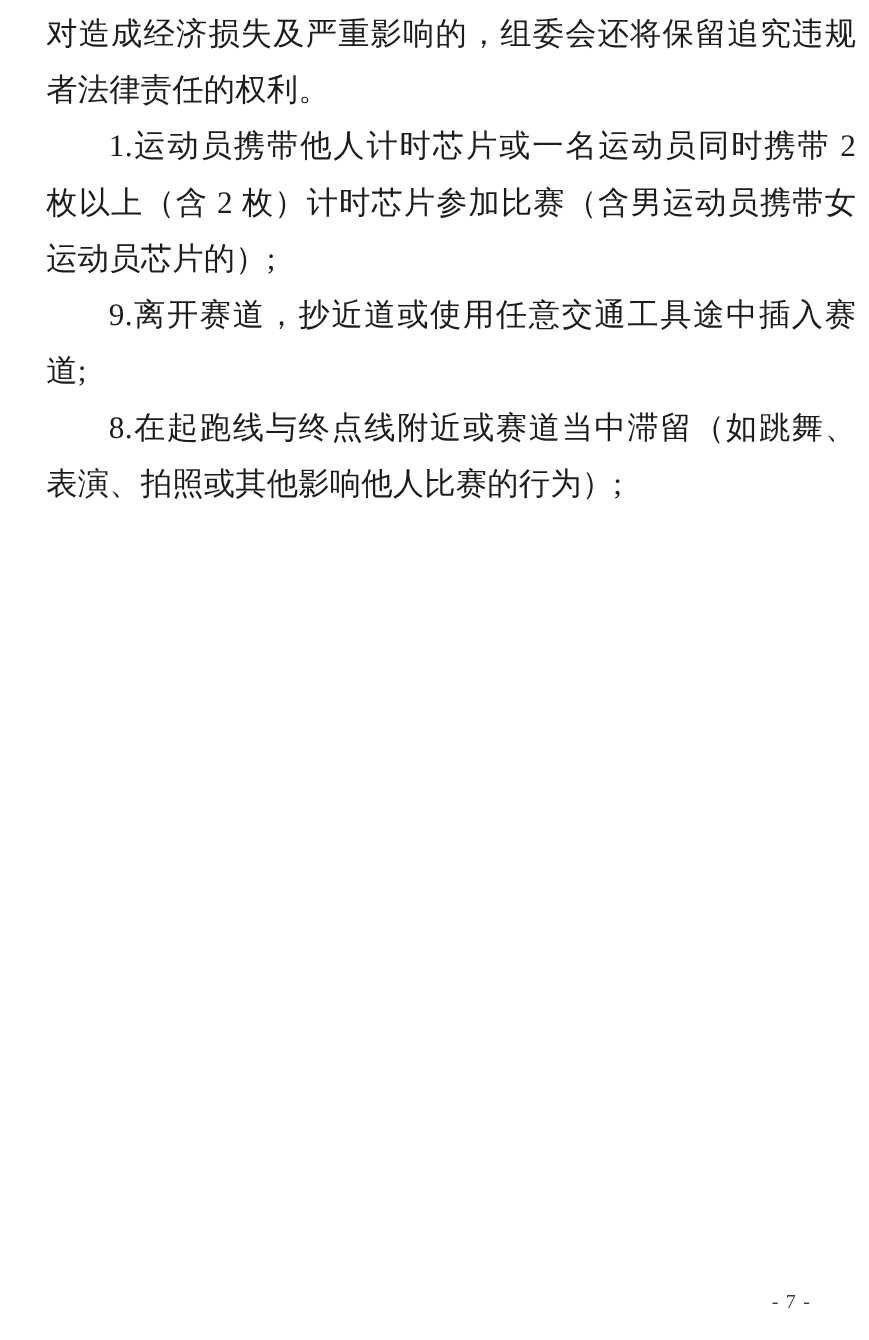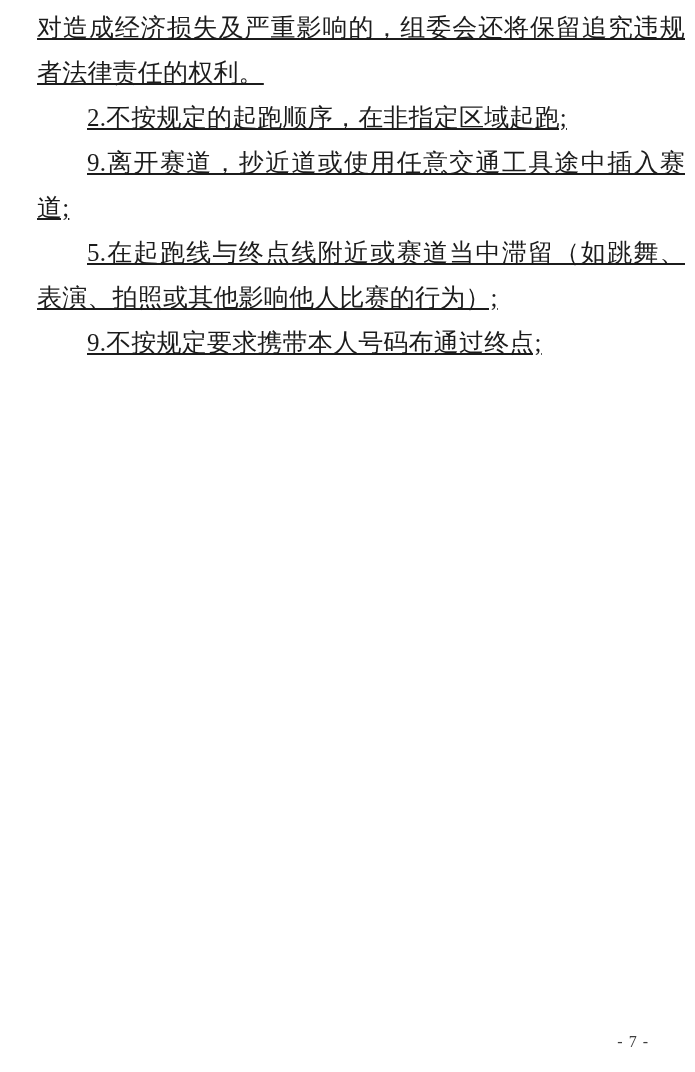--- a/index.html
+++ b/index.html
@@ -24,40 +24,38 @@
     text-align: justify;
     text-justify: inter-ideograph;
   }
   .content p {
     margin: 0;
     font-size: 25px;
     line-height: 45px;
     text-indent: 2em;
     letter-spacing: 0.2px;
     word-break: break-all;
-    text-decoration: underline;
   }
   .content p.no-indent {
     text-indent: 0;
   }
   .page-number {
     position: absolute;
     right: 46px;
     bottom: 22px;
     font-size: 16px;
     line-height: 16px;
     color: #3d3d3d;
     letter-spacing: 1px;
   }
 </style>
 </head>
 <body>
 
 <div class="page">
   <div class="content">
     <p class="no-indent">对造成经济损失及严重影响的，组委会还将保留追究违规者法律责任的权利。</p>
-    <p>2.不按规定的起跑顺序，在非指定区域起跑;</p>
+    <p>1.运动员携带他人计时芯片或一名运动员同时携带 2 枚以上（含 2 枚）计时芯片参加比赛（含男运动员携带女运动员芯片的）;</p>
     <p>9.离开赛道，抄近道或使用任意交通工具途中插入赛道;</p>
-    <p>5.在起跑线与终点线附近或赛道当中滞留（如跳舞、表演、拍照或其他影响他人比赛的行为）;</p>
-    <p>9.不按规定要求携带本人号码布通过终点;</p>
+    <p>8.在起跑线与终点线附近或赛道当中滞留（如跳舞、表演、拍照或其他影响他人比赛的行为）;</p>
   </div>
   <span class="page-number">- 7 -</span>
 </div>
 
 </body></html>

